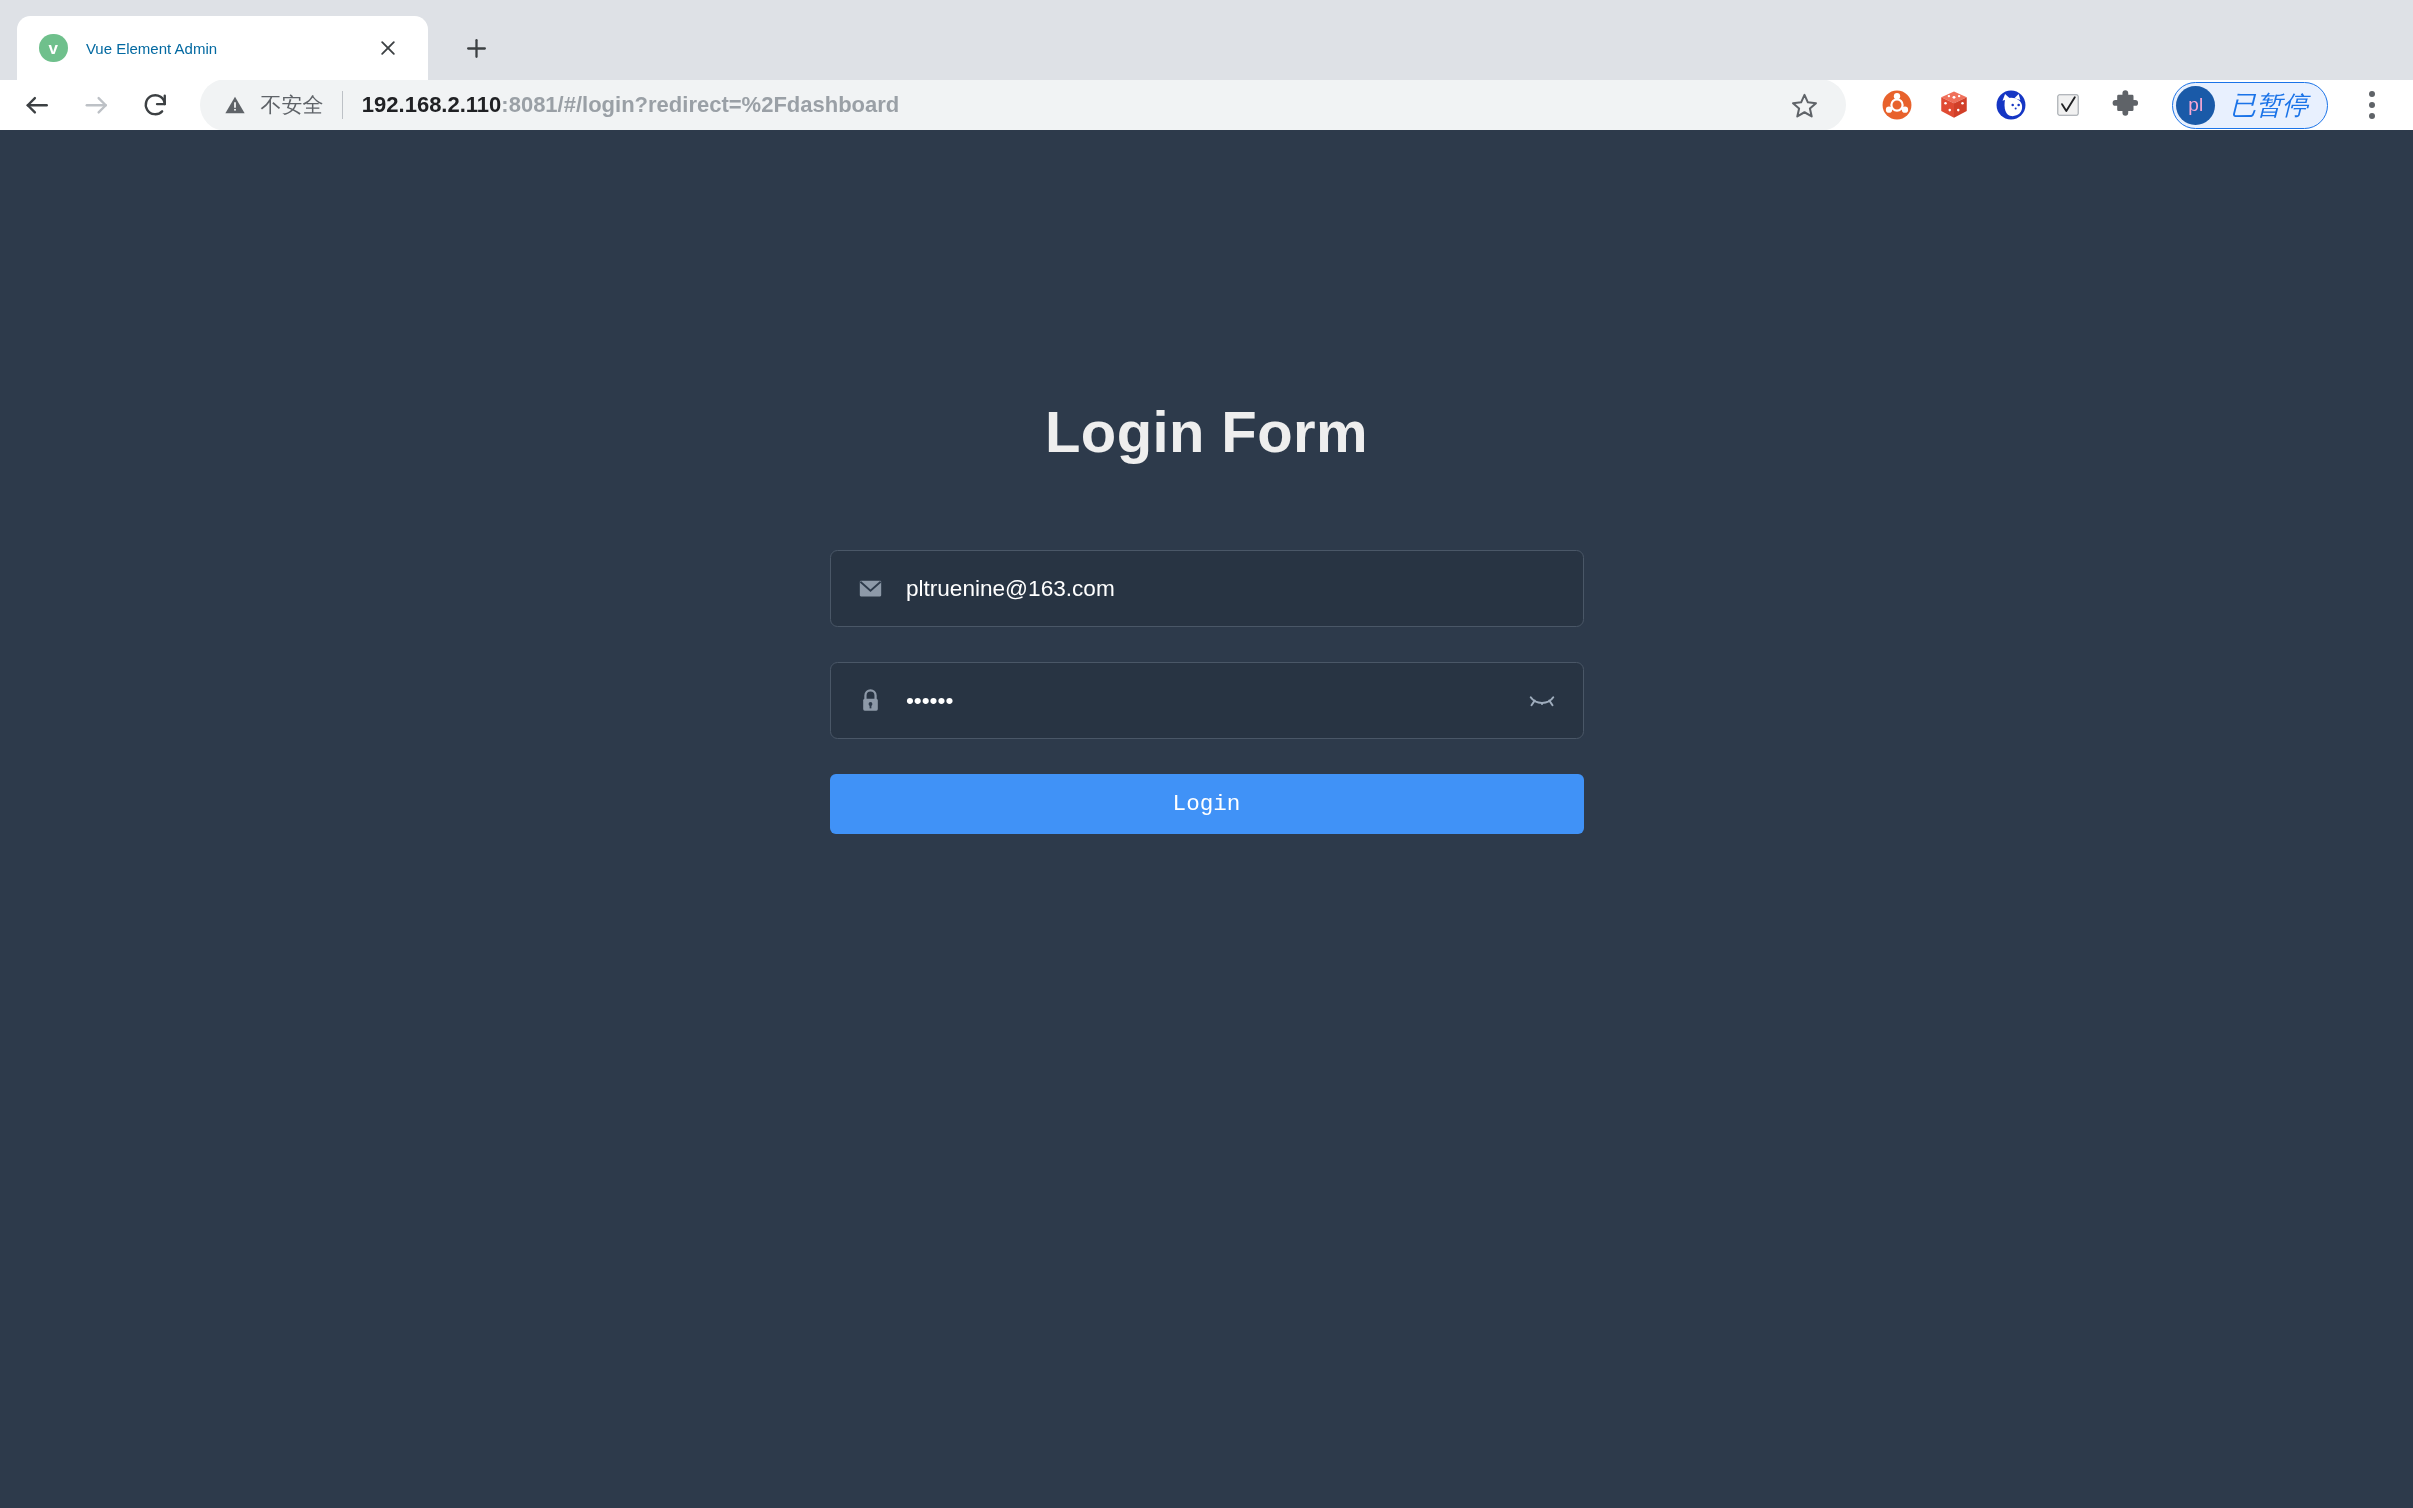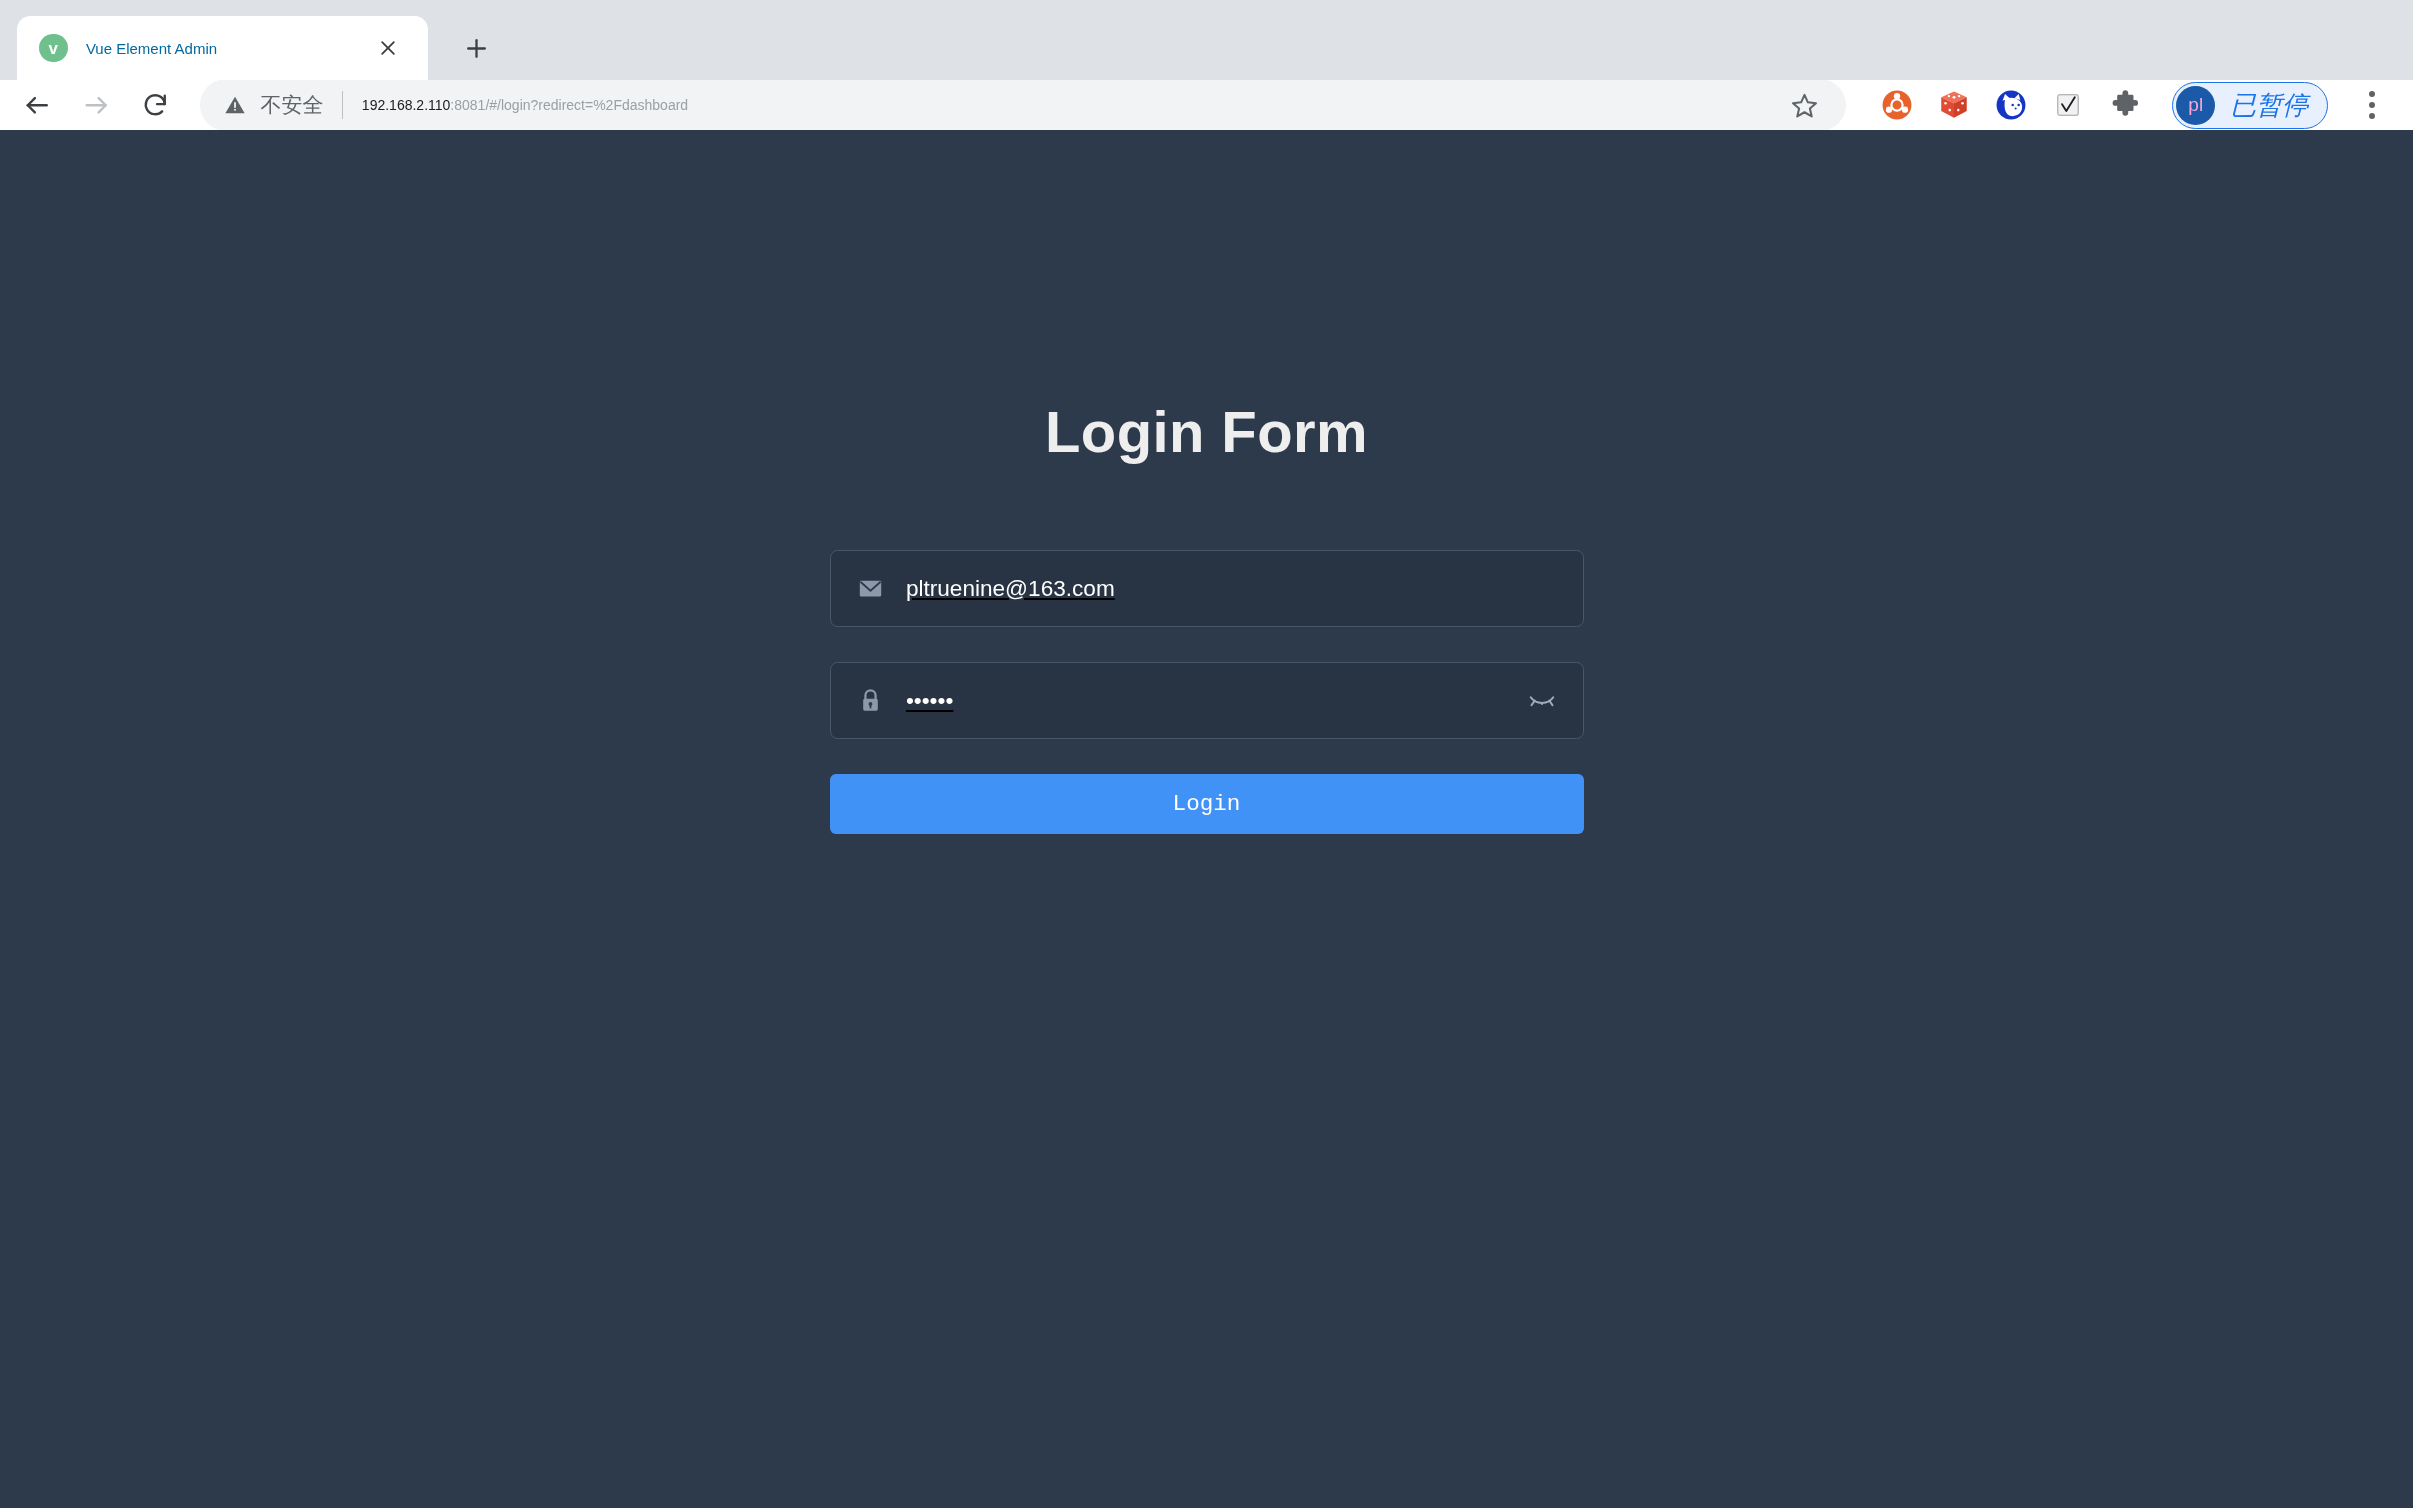--- a/index.html
+++ b/index.html
@@ -143,27 +143,28 @@
 
   .omni-sep {
     width: 1.7px;
     height: 28.5px;
     background: #bdc1c6;
     margin: 0 18.4px;
     flex: 0 0 auto;
   }
 
   .omni-url {
-    font-size: 14px;
+    font-size: 22px;
     color: #9aa0a6;
     white-space: nowrap;
     overflow: hidden;
     text-overflow: ellipsis;
     flex: 1 1 auto;
     min-width: 0;
+    font-weight: bold;
   }
   .omni-url .host { color: #202124; }
 
   .omni-star {
     width: 44px;
     height: 44px;
     display: flex;
     align-items: center;
     justify-content: center;
     flex: 0 0 auto;
@@ -262,21 +263,20 @@
 
   .field {
     background: #283443;
     border: 0.8px solid #4a5767;
     border-radius: 7.5px;
     height: 77px;
     display: flex;
     align-items: center;
     padding: 0 0 0 22px;
     margin-bottom: 35px;
-    text-decoration: underline;
   }
 
   .field-icon {
     width: 35px;
     height: 35px;
     display: flex;
     align-items: center;
     justify-content: center;
     flex: 0 0 auto;
   }

